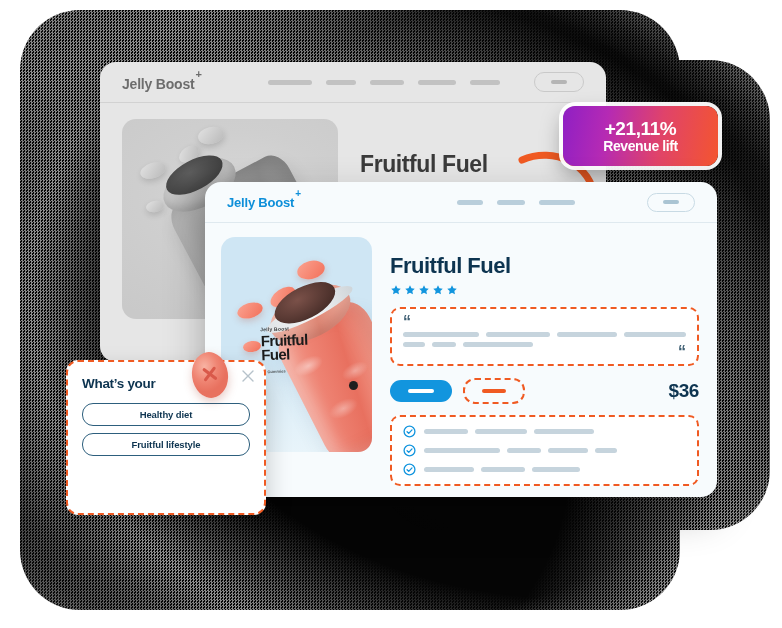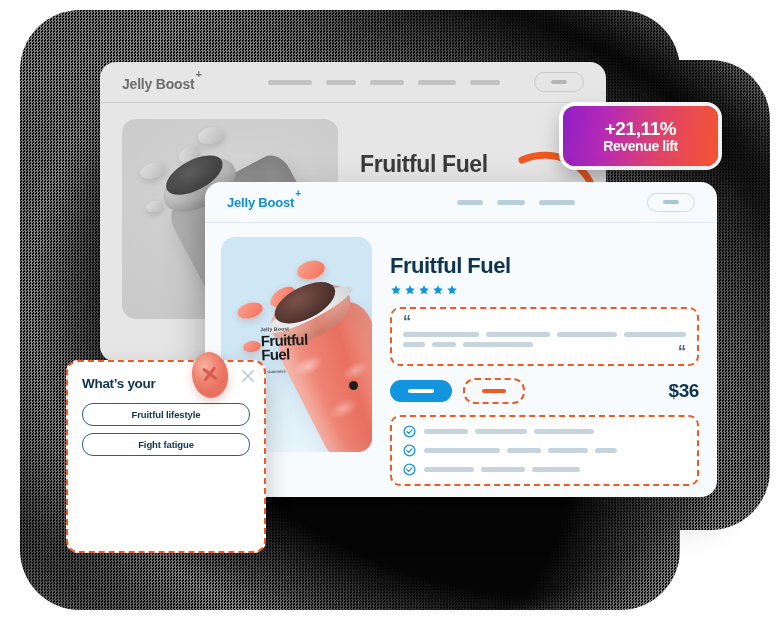--- a/index.html
+++ b/index.html
@@ -185,21 +185,21 @@
     background:linear-gradient(100deg,#8f1fc4 0%,#b52ab4 28%,#e0436a 62%,#f4552f 100%);
     box-shadow:0 0 0 4px rgba(255,255,255,.95), 0 10px 22px rgba(0,0,0,.35);
     display:flex;flex-direction:column;align-items:center;justify-content:center;
     color:#fff;text-align:center;line-height:1.12;
   }
   #badge .b1{font-size:19px;font-weight:800;letter-spacing:-.4px;}
   #badge .b2{font-size:14px;font-weight:800;letter-spacing:-.4px;}
 
   
   #quiz{
-    position:absolute;left:66px;top:360px;width:200px;height:193px;
+    position:absolute;left:66px;top:360px;width:200px;height:155px;
     border:2px dashed #f05a22;border-radius:12px;background:#fff;
     box-shadow:0 12px 26px rgba(0,0,0,.22);
     padding:14px 14px 12px 14px;box-sizing:border-box;
   }
   #quiz .qtitle{font-size:13.5px;font-weight:800;color:#0d3450;letter-spacing:-.3px;line-height:1.22;}
   #quiz .qtitle .hl{color:#0d8fd9;display:block;}
   #quiz .qclose{position:absolute;right:10px;top:8px;width:12px;height:12px;cursor:pointer;}
   #quiz .opts{margin-top:11px;display:flex;flex-direction:column;gap:7px;}
   #quiz .opt{
     height:21px;border:1px solid #2d5f7d;border-radius:11px;background:#fff;
@@ -397,22 +397,22 @@
   </div>
 
   <div id="quiz">
     <svg class="qclose" viewBox="0 0 12 12">
       <path d="M1 1 L11 11 M11 1 L1 11" stroke="#b6c2ca" stroke-width="1.4" stroke-linecap="round" fill="none"></path>
     </svg>
     <div class="qtitle">
       <span>What’s your</span>
     </div>
     <div class="opts" id="quizOpts">
+        <div class="opt">Healthy diet</div>
         <div class="opt">Fruitful lifestyle</div>
-        <div class="opt">Fight fatigue</div>
       </div>
   </div>
   <div id="quizTablet">
     <svg class="x" viewBox="0 0 18 18">
       <path d="M4 4 L14 14 M14 4 L4 14" stroke="#d9594a" stroke-width="3.2" stroke-linecap="round" fill="none"></path>
     </svg>
   </div>
 
 </div>
 

